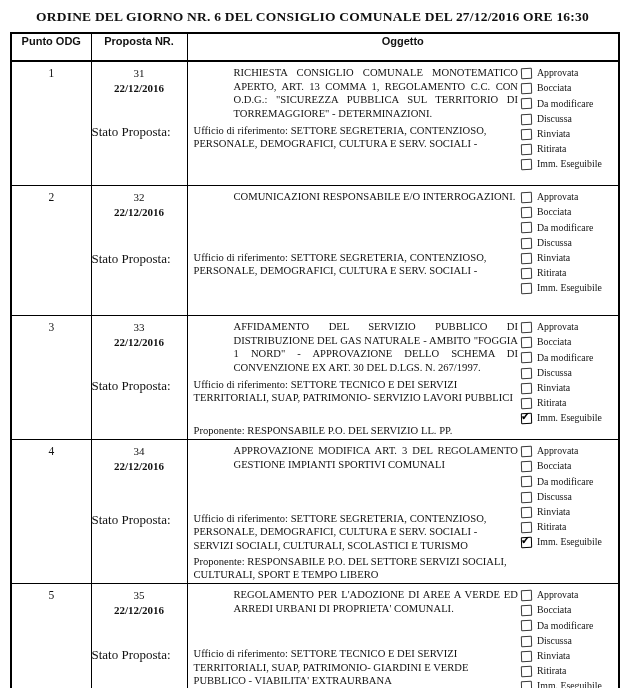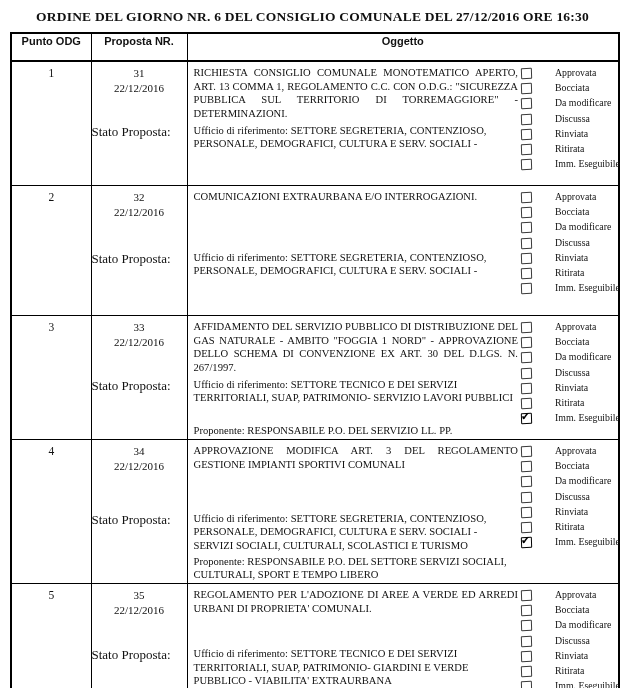--- a/index.html
+++ b/index.html
@@ -28,40 +28,40 @@
 
   tr.r0 td { height:118px; }
   tr.r1 td { height:124px; }
   tr.r2 td { height:118px; }
   tr.r3 td { height:138px; }
   tr.r4 td { height:121px; }
 
   td.punto { text-align:center; font-size:11.5px; padding-top:5px; }
   td.prop  { position:relative; text-align:center; font-size:11px;margin-left:48px; }
   .prop-nr   { padding-top:5px; }
-  .prop-date { margin-top:3px; }
+  .prop-date { margin-top:3px;font-weight:bold; }
   .stato { position:absolute; top:50%; left:0; right:0; text-align:left; font-size:13px; }
 
-  td.ogg { position:relative; }
+  td.ogg { position:relative;padding-left:40px; }
   .ogg-text {
     margin:4px 100px 0 6px;
     font-size:10.6px; line-height:13.6px; text-align:justify;
   }
   .ufficio {
     position:absolute; top:50%; left:6px; right:102px;
     font-size:10.6px; line-height:13.6px;
   }
   .proponente {
     position:absolute; bottom:2px; left:6px; right:102px;
     font-size:10.6px; line-height:13.2px;margin-top:12px;
   }
   .proponente:empty { display:none; }
 
   .checks { position:absolute; top:5px; right:3px; width:94px; }
-  .check-item { display:flex; align-items:flex-start; margin-bottom:3.2px;gap:18px; }
+  .check-item { display:flex; align-items:center; margin-bottom:3.2px; }
   .box {
     flex:none; width:9px; height:9px; margin-top:1px;
     border:1px solid #3a3a3a; background:#fff; border-radius:1px;
     transform:rotate(-2deg); position:relative; cursor:default;
   }
   .box.checked { border:1.5px solid #000; width:9px; height:9px; }
   .tick {
     position:absolute; top:-4px; left:-1px;
     font-size:11px; font-weight:bold; color:#000;
     font-family:"DejaVu Sans", sans-serif;
@@ -130,21 +130,21 @@
         </td>
       </tr>
       <tr class="r1">
         <td class="punto">2</td>
         <td class="prop">
           <div class="prop-nr">32</div>
           <div class="prop-date">22/12/2016</div>
           <div class="stato">Stato Proposta:</div>
         </td>
         <td class="ogg">
-          <div class="ogg-text">COMUNICAZIONI EXTRAURBANA E/O INTERROGAZIONI.</div>
+          <div class="ogg-text">COMUNICAZIONI RESPONSABILE E/O INTERROGAZIONI.</div>
           <div class="ufficio">Ufficio di riferimento: SETTORE SEGRETERIA, CONTENZIOSO, PERSONALE, DEMOGRAFICI, CULTURA E SERV. SOCIALI -</div>
           <div class="checks">
             <div class="check-item">
               <span class="box"></span>
               <span class="lbl">Approvata</span>
             </div>
             <div class="check-item">
               <span class="box"></span>
               <span class="lbl">Bocciata</span>
             </div>

